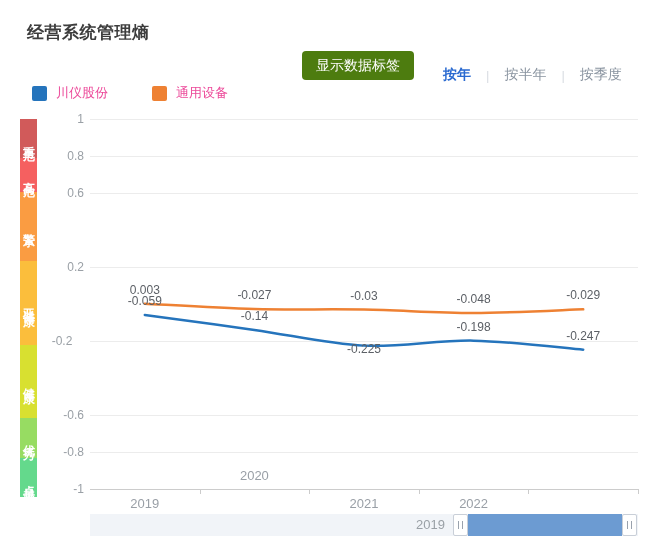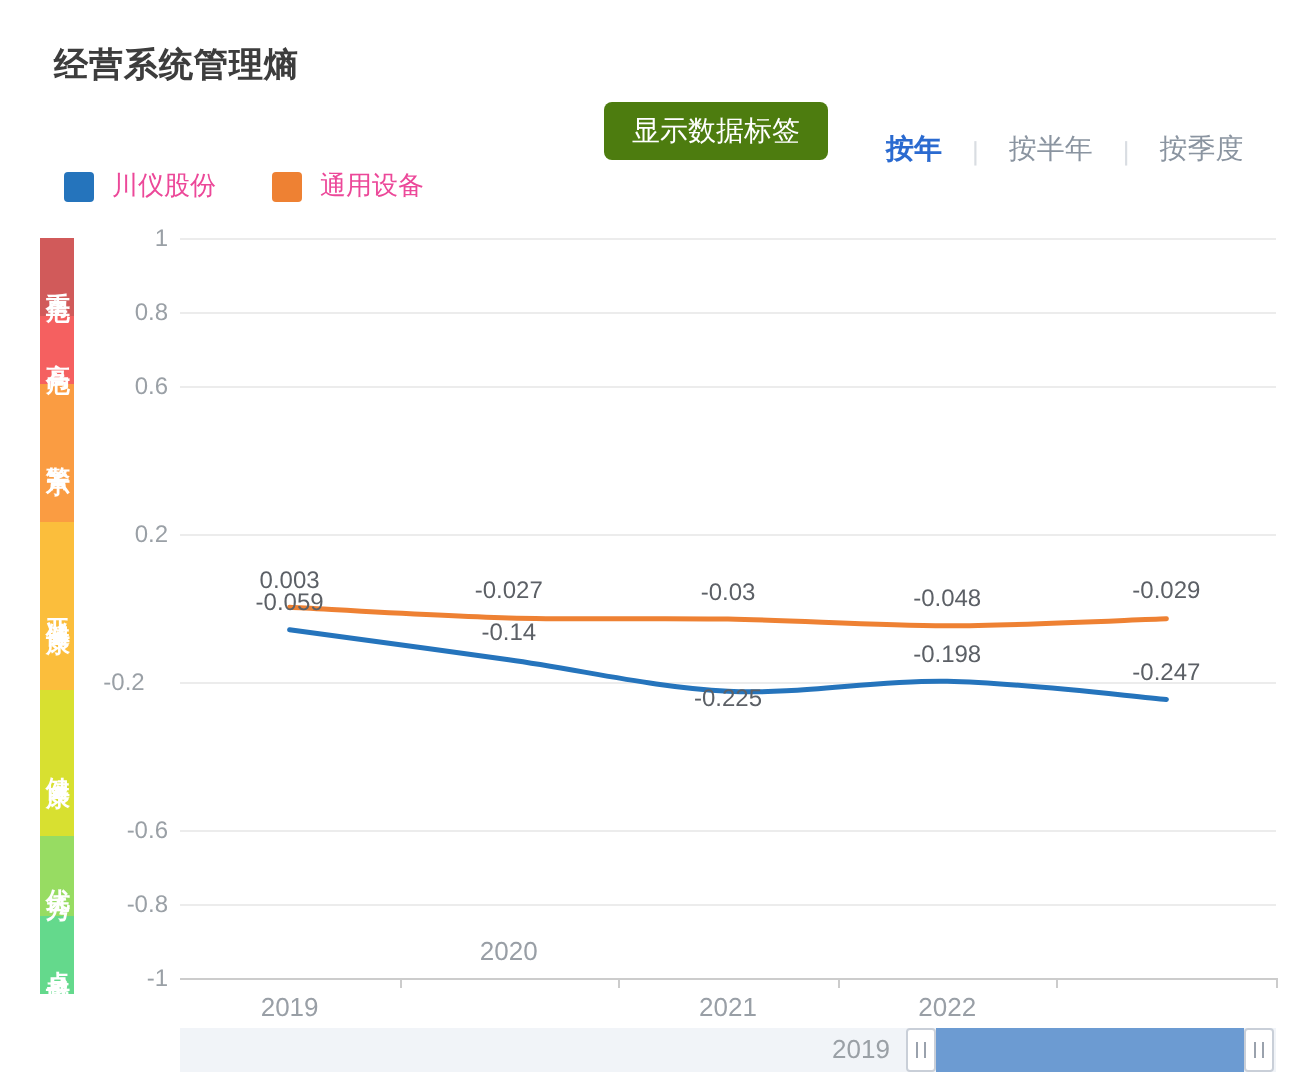--- a/index.html
+++ b/index.html
@@ -23,21 +23,21 @@
     position:absolute;left:441px;top:27px;display:flex;align-items:center;
     font-size:14px;
     margin-top:39px;
   }
   .tab{cursor:pointer;padding:0 2px;color:#8a94a0;}
   .tab.active{font-weight:bold;}
   .tab-sep{color:#d9dde2;margin:0 13px;font-size:13px;}
   
   .legend{position:absolute;top:84px;left:32px;display:flex;align-items:center;}
   .legend-item{display:flex;align-items:center;cursor:pointer;}
-  .legend-item + .legend-item{margin-left:28px;}
+  .legend-item + .legend-item{margin-left:44px;}
   .legend-swatch{width:15px;height:15px;border-radius:2px;display:inline-block;}
   .legend-label{margin-left:9px;font-size:13px;color:#ec4899;}
   
   .risk-scale{position:absolute;left:20px;top:119px;width:26px;}
   .risk-seg{
     display:flex;align-items:center;justify-content:center;
     color:#fff;font-size:12px;font-weight:bold;
     writing-mode:vertical-rl;text-orientation:upright;letter-spacing:3px;
   }
   

